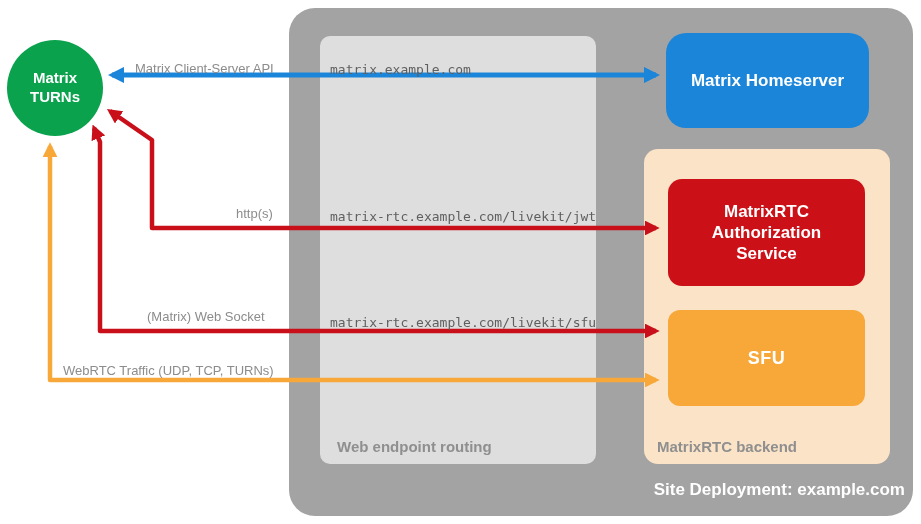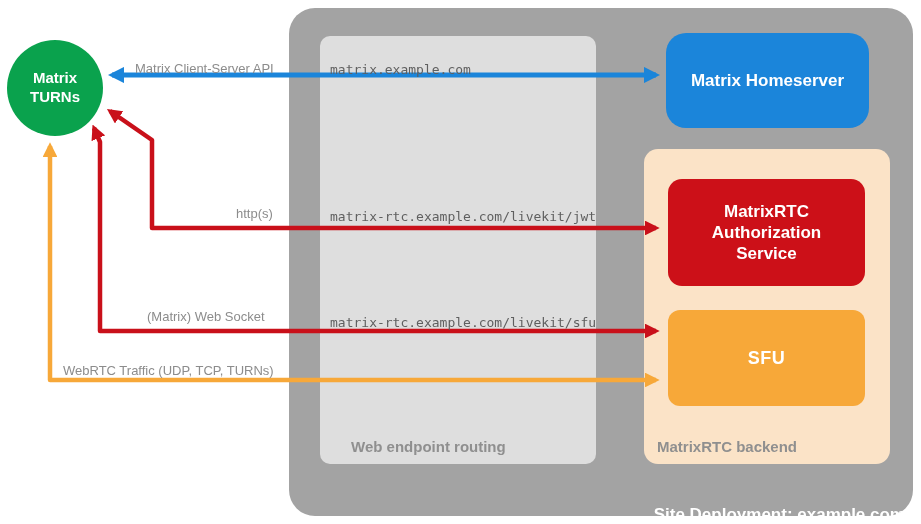--- a/index.html
+++ b/index.html
@@ -58,23 +58,23 @@
   .site-label{
     font-size:17px;font-weight:bold;color:#ffffff;white-space:nowrap;
   }
   .lbl-api{left:135px;top:61px;}
   .lbl-https{left:236px;top:206px;text-align:center;}
   .lbl-ws{left:147px;top:309px;}
   .lbl-webrtc{left:63px;top:363px;}
   .ep-1{left:330px;top:62px;}
   .ep-2{left:330px;top:209px;}
   .ep-3{left:330px;top:315px;}
-  .lbl-routing{left:351px;top:438px;}
+  .lbl-routing{left:337px;top:438px;}
   .lbl-backend{left:657px;top:438px;}
-  .lbl-site{right:16px;top:505px;}
+  .lbl-site{right:16px;top:480px;}
 </style>
 </head>
 <body>
 
 <div class="stage">
 
   <div class="abs deployment"></div>
 
   <div class="abs routing"></div>
 

